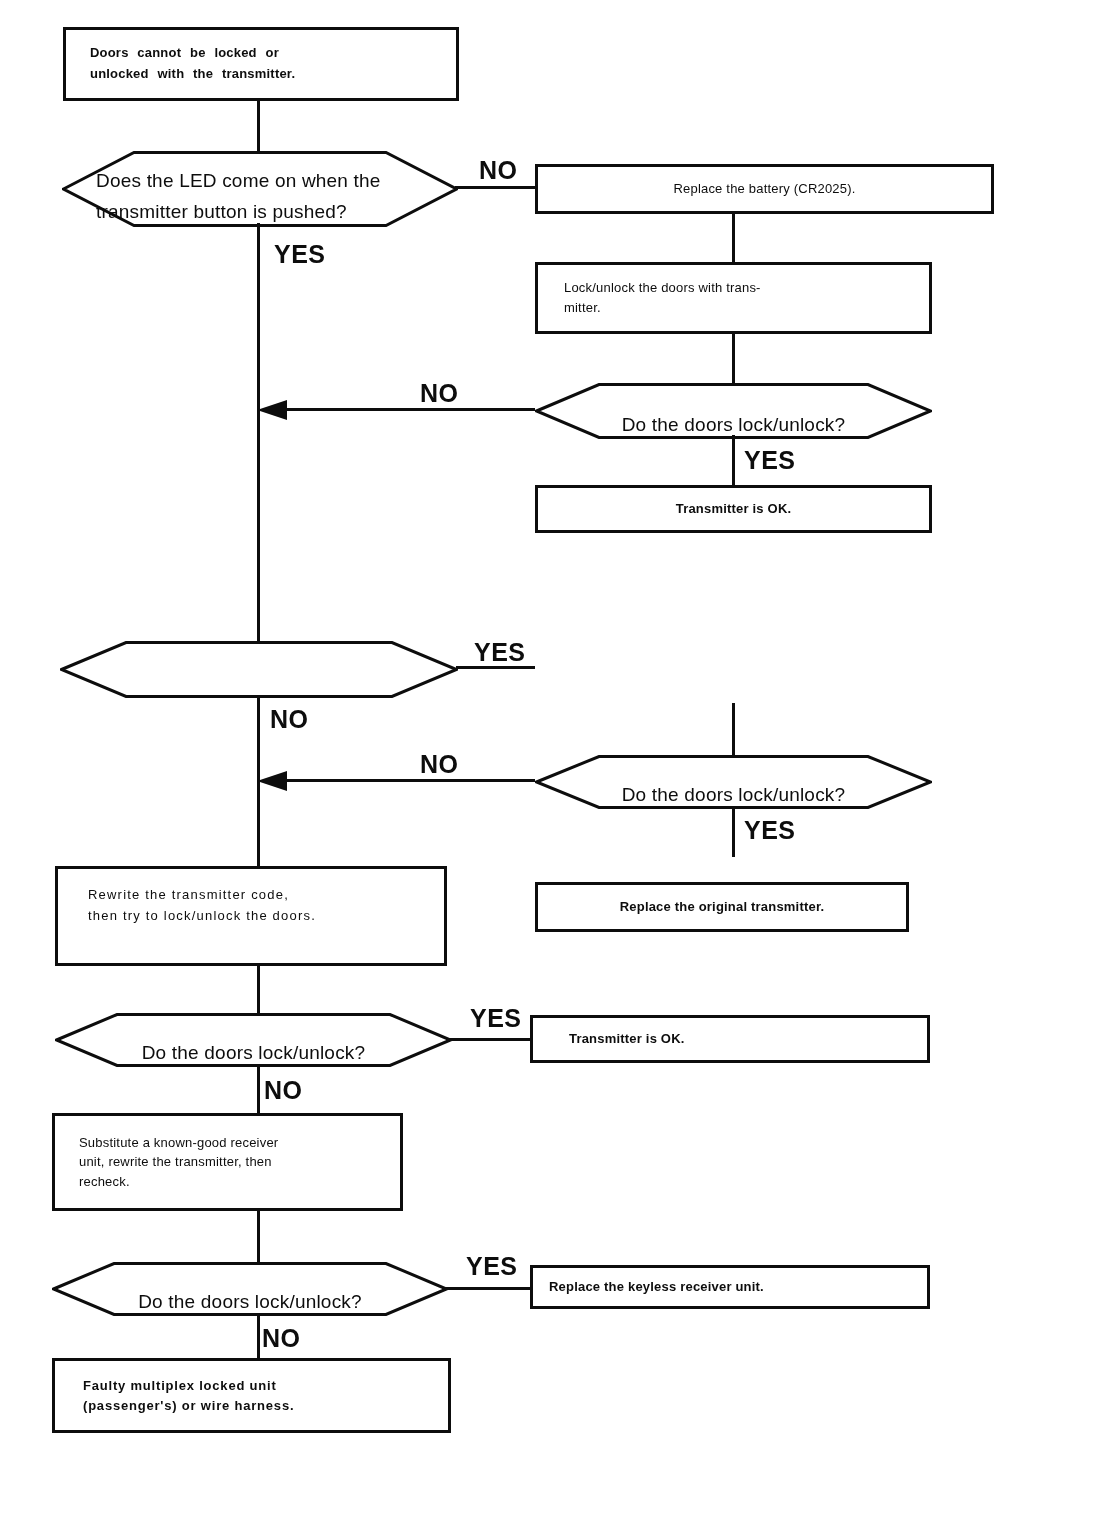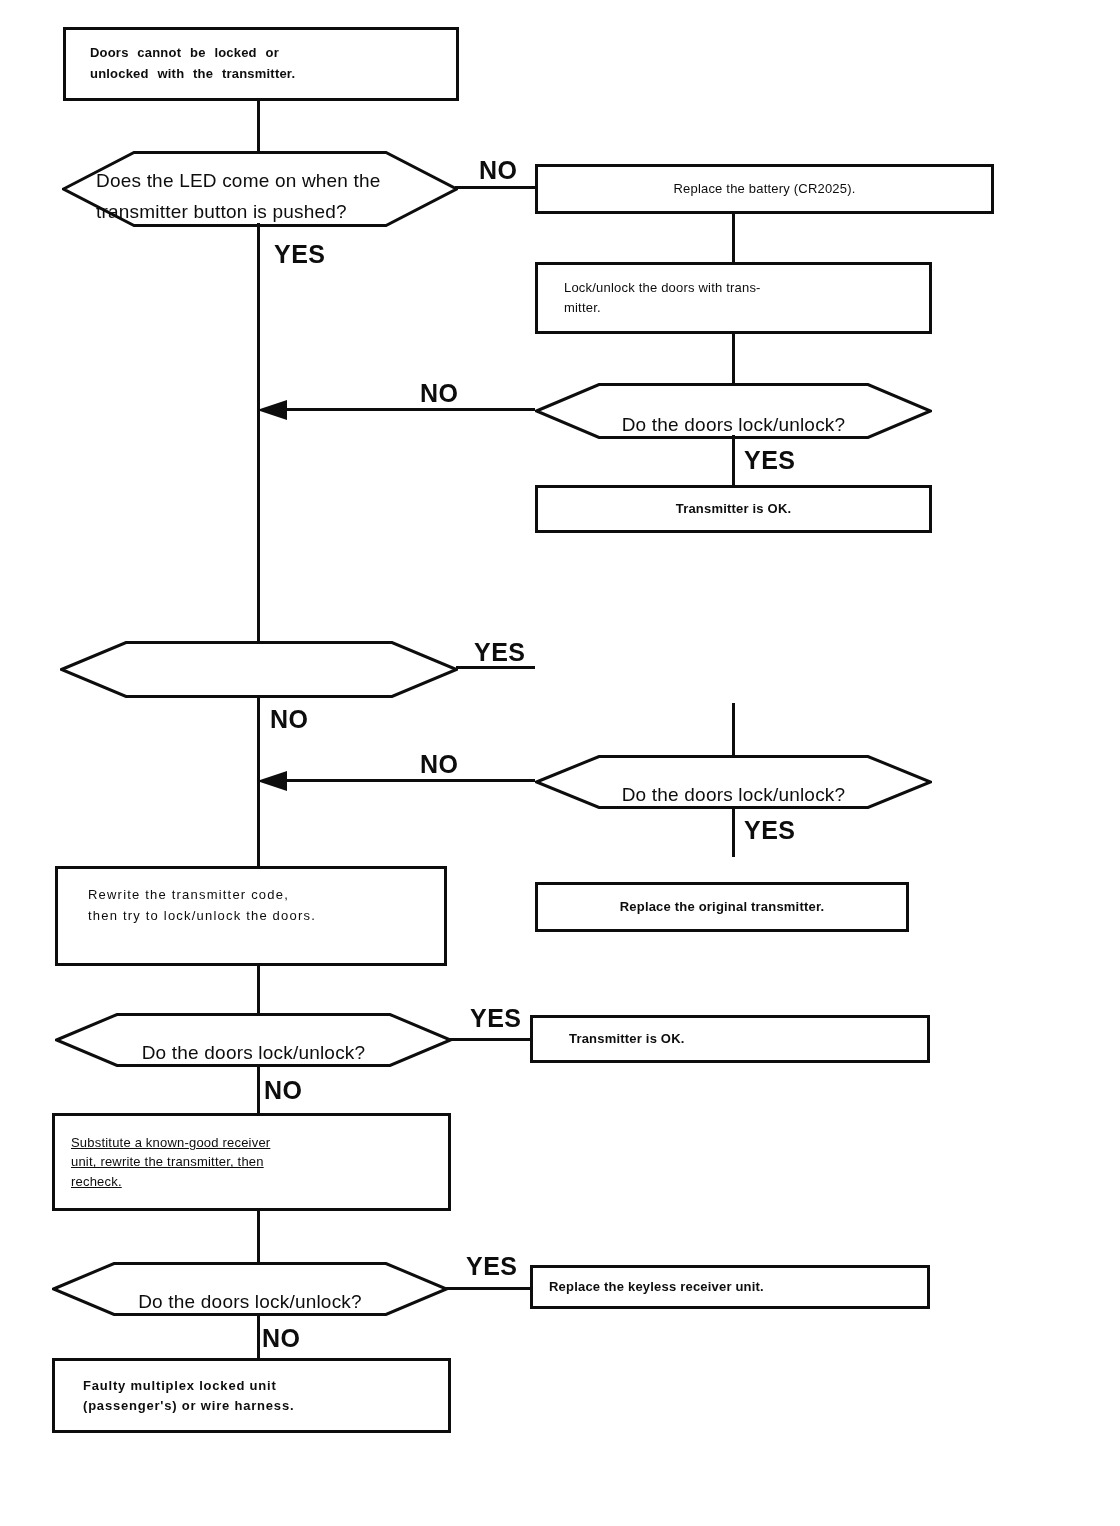--- a/index.html
+++ b/index.html
@@ -142,21 +142,21 @@
   <div class="lbl" style="left:470px;top:1004px;">YES</div>
   <div class="hline" style="left:450px;top:1038px;width:80px;"></div>
 
   <div class="box bold" style="left:530px;top:1015px;width:400px;height:48px;padding-left:36px;">
     <span>Transmitter is OK.</span>
   </div>
 
   <div class="lbl" style="left:264px;top:1076px;">NO</div>
   <div class="vline" style="left:257px;top:1065px;height:50px;"></div>
 
-  <div class="box" style="left:52px;top:1113px;width:399px;height:98px;padding-left:16px;line-height:1.5;text-decoration:underline;">
+  <div class="box" style="left:52px;top:1113px;width:351px;height:98px;padding-left:24px;line-height:1.5;">
     <span>Substitute a known-good receiver
 unit, rewrite the transmitter, then
 recheck.</span>
   </div>
 
   <div class="vline" style="left:257px;top:1209px;height:55px;"></div>
 
   <div class="hex" style="left:52px;top:1262px;width:396px;height:54px;">
     <svg viewBox="0 0 396 54" preserveAspectRatio="none">
       <polygon points="1.5,27 62,1.5 334,1.5 394.5,27 334,52.5 62,52.5" fill="#fff" stroke="#0d0d0d" stroke-width="3"></polygon>

